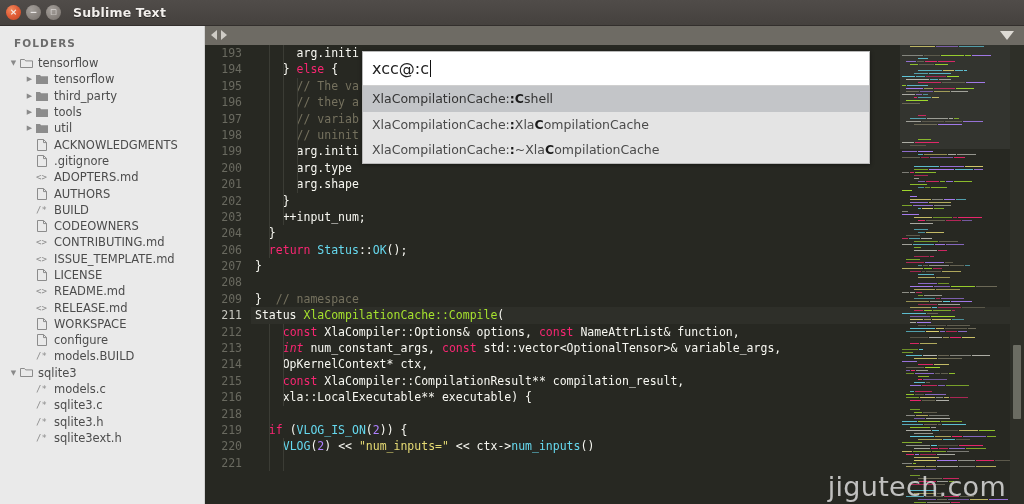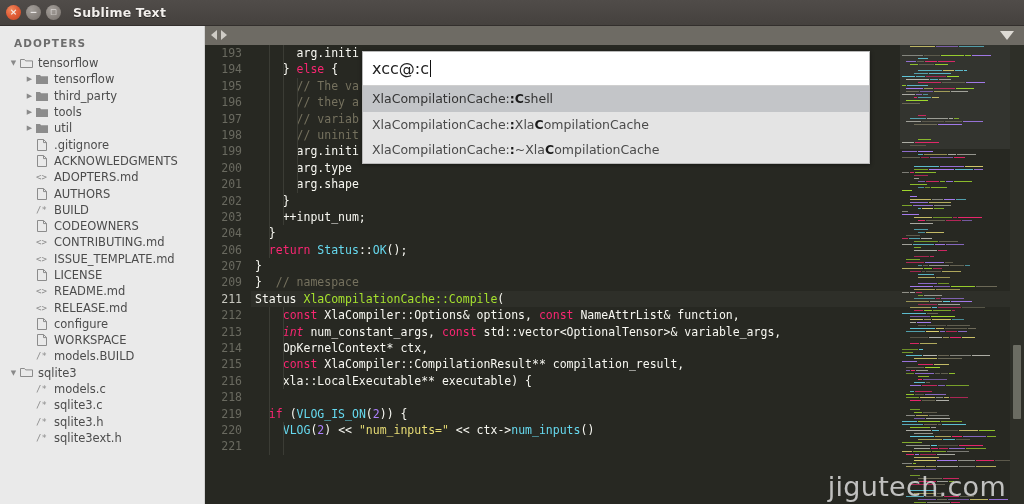--- a/index.html
+++ b/index.html
@@ -183,21 +183,21 @@
           <span>−</span>
         </div>
       <div class="wb wb-max">
           <span>□</span>
         </div>
     </div>
     <div class="apptitle">Sublime Text</div>
   </div>
 
   <div class="sidebar">
-    <div class="folders-hd">ADOPTERS</div>
+    <div class="folders-hd">FOLDERS</div>
     <div id="sidebar-list">
         <div class="row" style="padding-left: 9px;">
           <div class="tri">▼</div>
           <div class="ico">
             <svg width="13" height="11" viewBox="0 0 13 11">
               <path d="M0.5 9.5V1.5h4l1.2 1.4H12.5v6.6z" fill="none" stroke="#8c8c8c" stroke-width="1"></path>
             </svg>
           </div>
           <div class="lbl">tensorflow</div>
         </div>
@@ -238,31 +238,31 @@
           <div class="lbl">util</div>
         </div>
         <div class="row" style="padding-left: 25px;">
           <div class="tri"></div>
           <div class="ico">
             <svg width="10" height="12" viewBox="0 0 10 12">
               <path d="M0.5 0.5h6L9.5 3.4V11.5H0.5z" fill="none" stroke="#8c8c8c" stroke-width="1"></path>
               <path d="M6.5 0.6v3h3" fill="none" stroke="#8c8c8c" stroke-width="1"></path>
             </svg>
           </div>
-          <div class="lbl">.gitignore</div>
+          <div class="lbl">ACKNOWLEDGMENTS</div>
         </div>
         <div class="row" style="padding-left: 25px;">
           <div class="tri"></div>
           <div class="ico">
             <svg width="10" height="12" viewBox="0 0 10 12">
               <path d="M0.5 0.5h6L9.5 3.4V11.5H0.5z" fill="none" stroke="#8c8c8c" stroke-width="1"></path>
               <path d="M6.5 0.6v3h3" fill="none" stroke="#8c8c8c" stroke-width="1"></path>
             </svg>
           </div>
-          <div class="lbl">ACKNOWLEDGMENTS</div>
+          <div class="lbl">.gitignore</div>
         </div>
         <div class="row" style="padding-left: 25px;">
           <div class="tri"></div>
           <div class="ico">
             <svg width="13" height="10" viewBox="0 0 13 10">
               <text x="0" y="8" font-size="9" font-family="DejaVu Sans Mono, monospace" fill="#8c8c8c">&lt;&gt;</text>
             </svg>
           </div>
           <div class="lbl">ADOPTERS.md</div>
         </div>
@@ -342,31 +342,31 @@
           <div class="lbl">RELEASE.md</div>
         </div>
         <div class="row" style="padding-left: 25px;">
           <div class="tri"></div>
           <div class="ico">
             <svg width="10" height="12" viewBox="0 0 10 12">
               <path d="M0.5 0.5h6L9.5 3.4V11.5H0.5z" fill="none" stroke="#8c8c8c" stroke-width="1"></path>
               <path d="M6.5 0.6v3h3" fill="none" stroke="#8c8c8c" stroke-width="1"></path>
             </svg>
           </div>
-          <div class="lbl">configure</div>
+          <div class="lbl">WORKSPACE</div>
         </div>
         <div class="row" style="padding-left: 25px;">
           <div class="tri"></div>
           <div class="ico">
             <svg width="10" height="12" viewBox="0 0 10 12">
               <path d="M0.5 0.5h6L9.5 3.4V11.5H0.5z" fill="none" stroke="#8c8c8c" stroke-width="1"></path>
               <path d="M6.5 0.6v3h3" fill="none" stroke="#8c8c8c" stroke-width="1"></path>
             </svg>
           </div>
-          <div class="lbl">WORKSPACE</div>
+          <div class="lbl">configure</div>
         </div>
         <div class="row" style="padding-left: 25px;">
           <div class="tri"></div>
           <div class="ico">
             <svg width="13" height="10" viewBox="0 0 13 10">
               <text x="0" y="8" font-size="9" font-family="DejaVu Sans Mono, monospace" fill="#8c8c8c">/*</text>
             </svg>
           </div>
           <div class="lbl">models.BUILD</div>
         </div>
@@ -536,20 +536,25 @@
             <div class="gut">206</div>
             <div class="guides">
               <div class="ig" style="left: 17.84px;"></div>
             </div>
             <div class="src"><span class="pln">  </span><span class="kw">return</span><span class="pln"> </span><span class="typ">Status</span><span class="pln">::</span><span class="typ">OK</span><span class="pln">();</span></div>
           </div>
           <div class="codeline">
             <div class="gut">207</div>
             <div class="guides"></div>
             <div class="src"><span class="pln">}</span></div>
+          </div>
+          <div class="codeline">
+            <div class="gut">208</div>
+            <div class="guides"></div>
+            <div class="src"></div>
           </div>
           <div class="codeline">
             <div class="gut">209</div>
             <div class="guides"></div>
             <div class="src"><span class="pln">}  </span><span class="cmt">// namespace</span></div>
           </div>
           <div class="codeline cur">
             <div class="gut">211</div>
             <div class="guides"></div>
             <div class="src"><span class="pln">Status </span><span class="fn">XlaCompilationCache::Compile</span><span class="pln">(</span></div>

